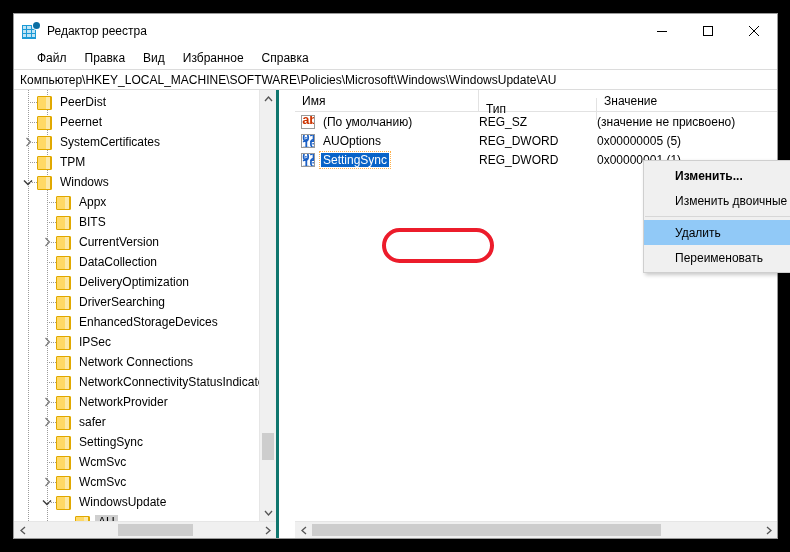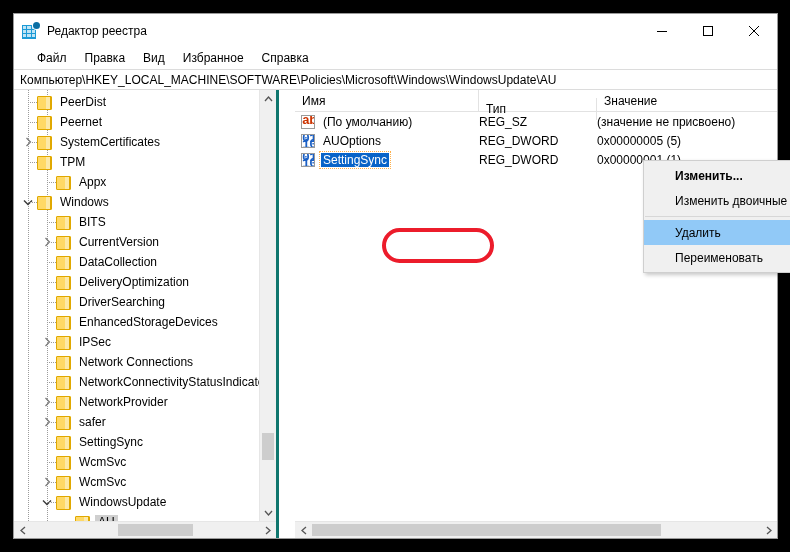--- a/index.html
+++ b/index.html
@@ -429,34 +429,34 @@
               <div class="folder"></div>
               <span class="tlabel">SystemCertificates</span>
             </div>
             <div class="tnode">
               <div class="dash" style="left: 14px; width: 9px;"></div>
               <div class="twist" style="margin-left: 6px;"></div>
               <div class="folder"></div>
               <span class="tlabel">TPM</span>
             </div>
             <div class="tnode">
-              <div class="dash" style="left: 33px; width: 9px;"></div>
-              <div class="twist" style="margin-left: 25px;"></div>
-              <div class="folder"></div>
-              <span class="tlabel">Appx</span>
-            </div>
-            <div class="tnode">
               <div class="dash" style="left: 14px; width: 9px;"></div>
               <div class="twist" style="margin-left: 6px;">
                 <svg width="10" height="7" viewBox="0 0 10 7">
                   <polyline points="1,1.5 5,5.5 9,1.5" fill="none" stroke="#3a3a3a" stroke-width="1.4"></polyline>
                 </svg>
               </div>
               <div class="folder"></div>
               <span class="tlabel">Windows</span>
+            </div>
+            <div class="tnode">
+              <div class="dash" style="left: 33px; width: 9px;"></div>
+              <div class="twist" style="margin-left: 25px;"></div>
+              <div class="folder"></div>
+              <span class="tlabel">Appx</span>
             </div>
             <div class="tnode">
               <div class="dash" style="left: 33px; width: 9px;"></div>
               <div class="twist" style="margin-left: 25px;"></div>
               <div class="folder"></div>
               <span class="tlabel">BITS</span>
             </div>
             <div class="tnode">
               <div class="dash" style="left: 33px; width: 9px;"></div>
               <div class="twist" style="margin-left: 25px;">

